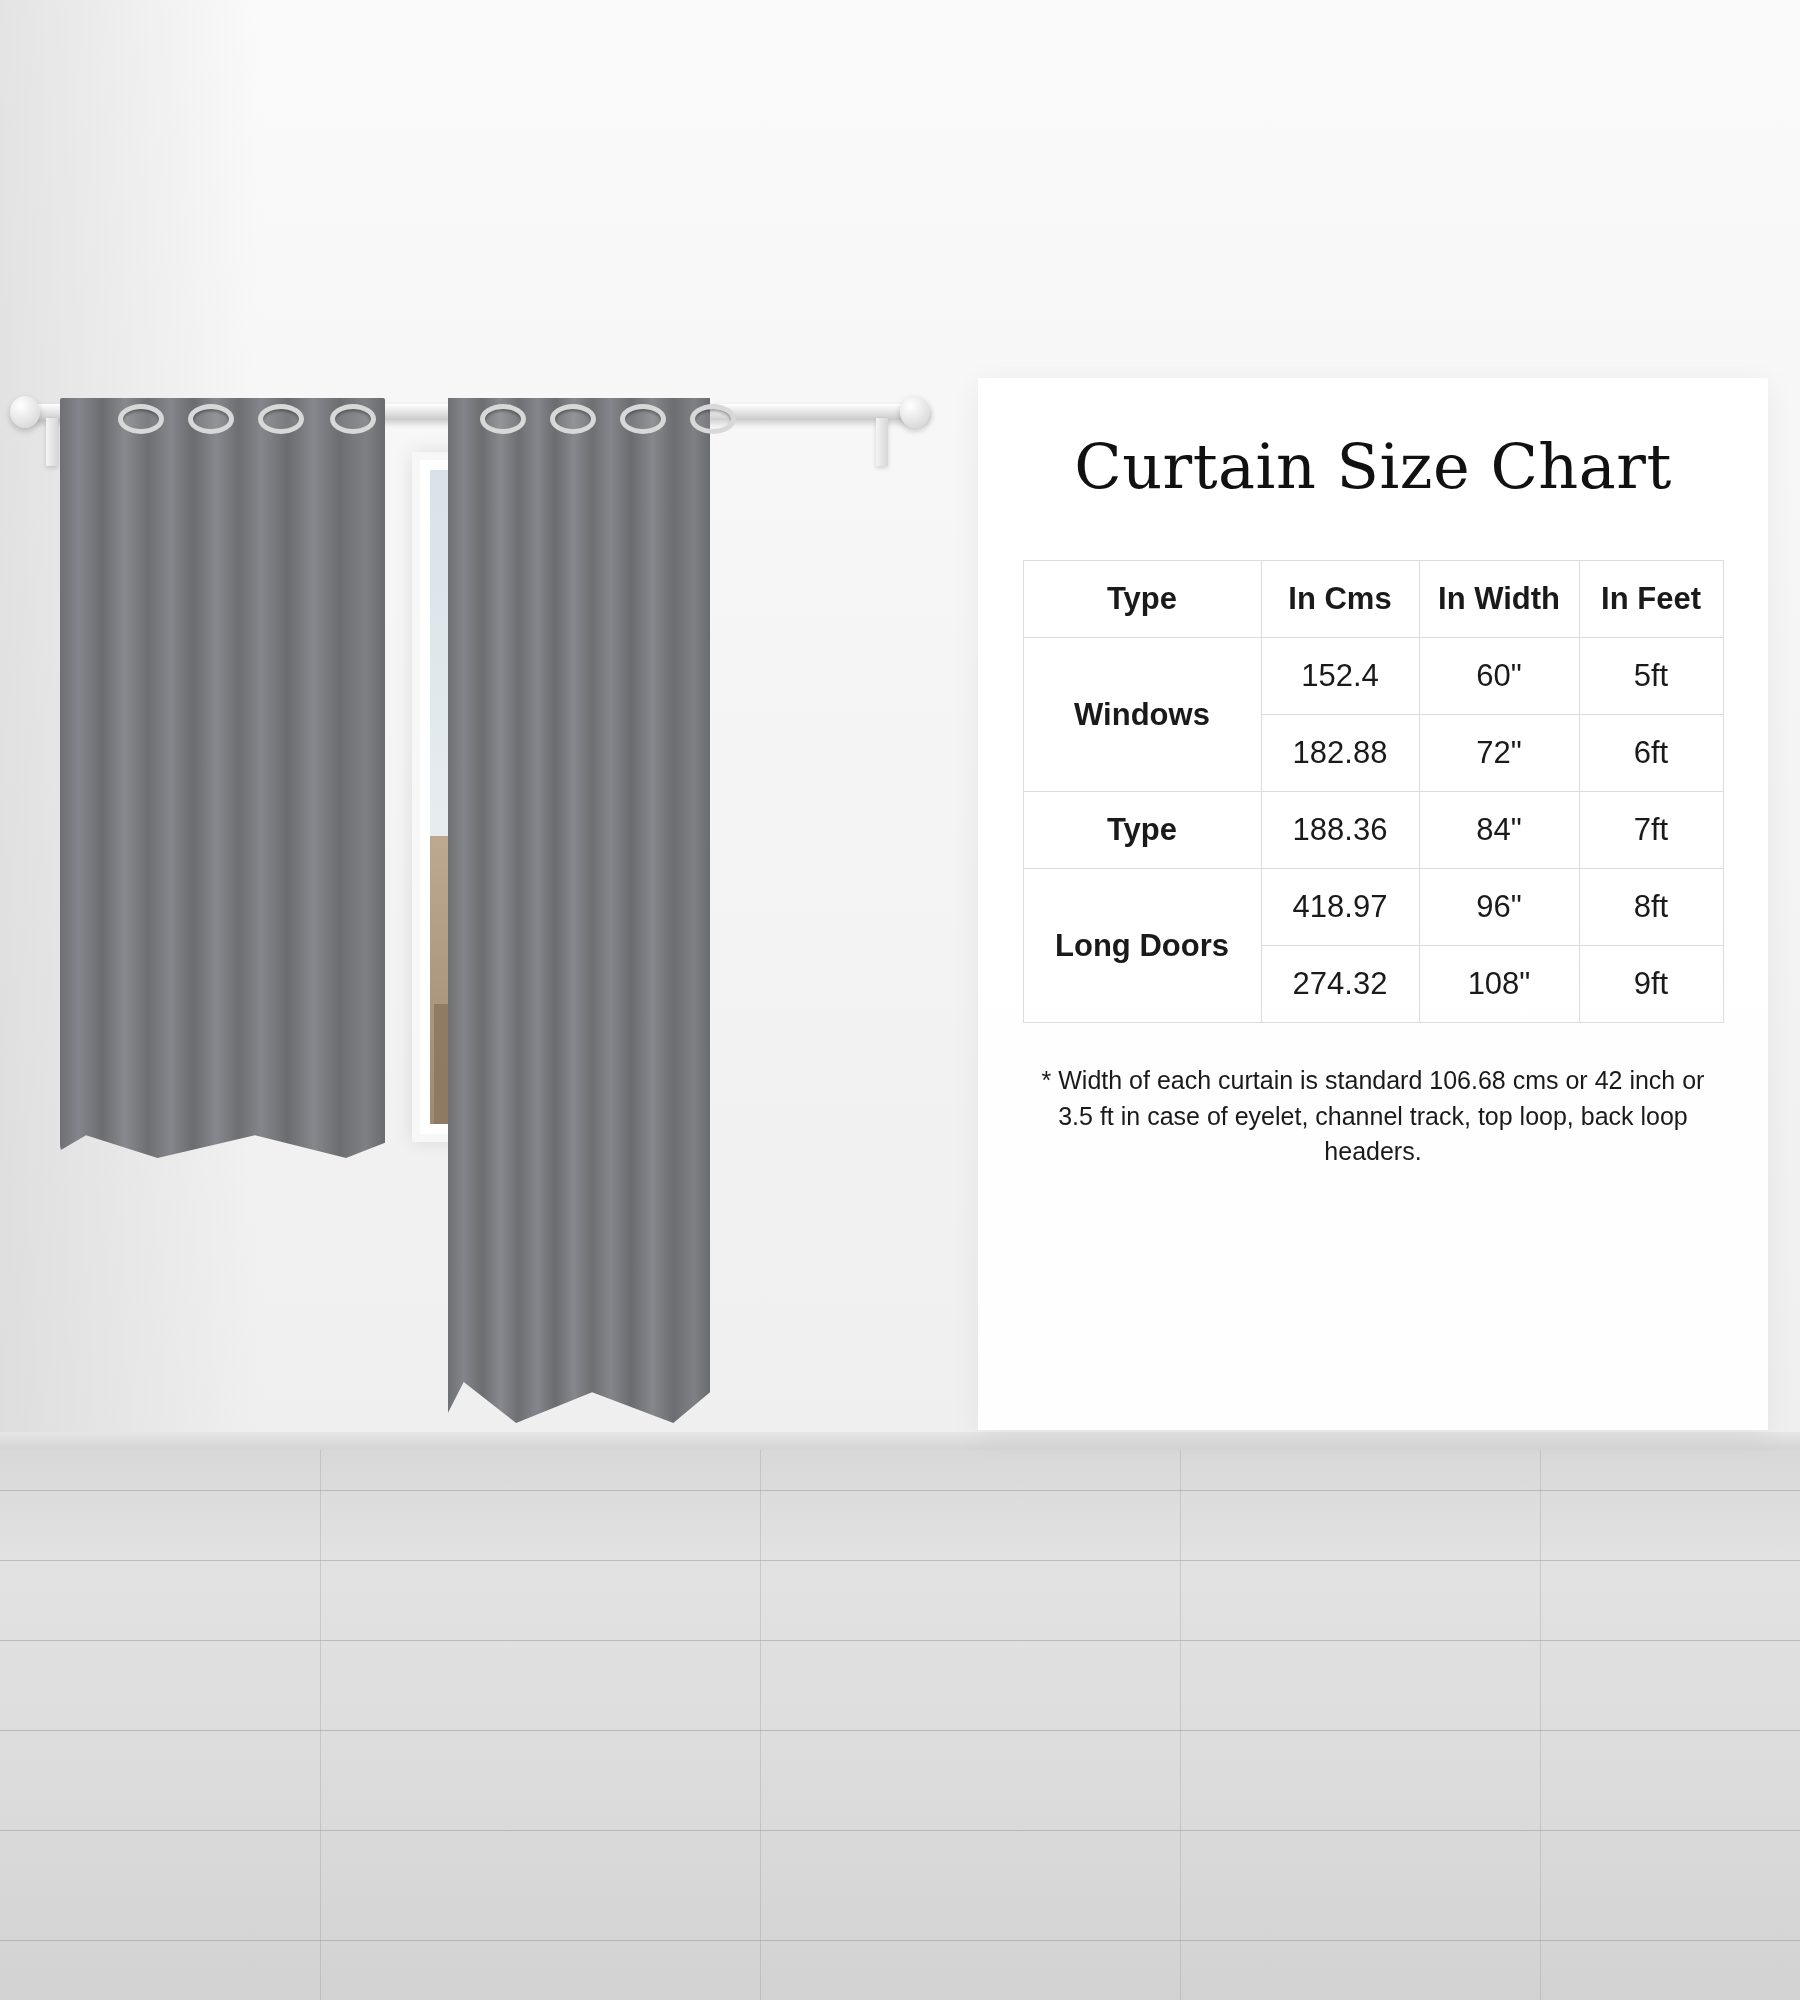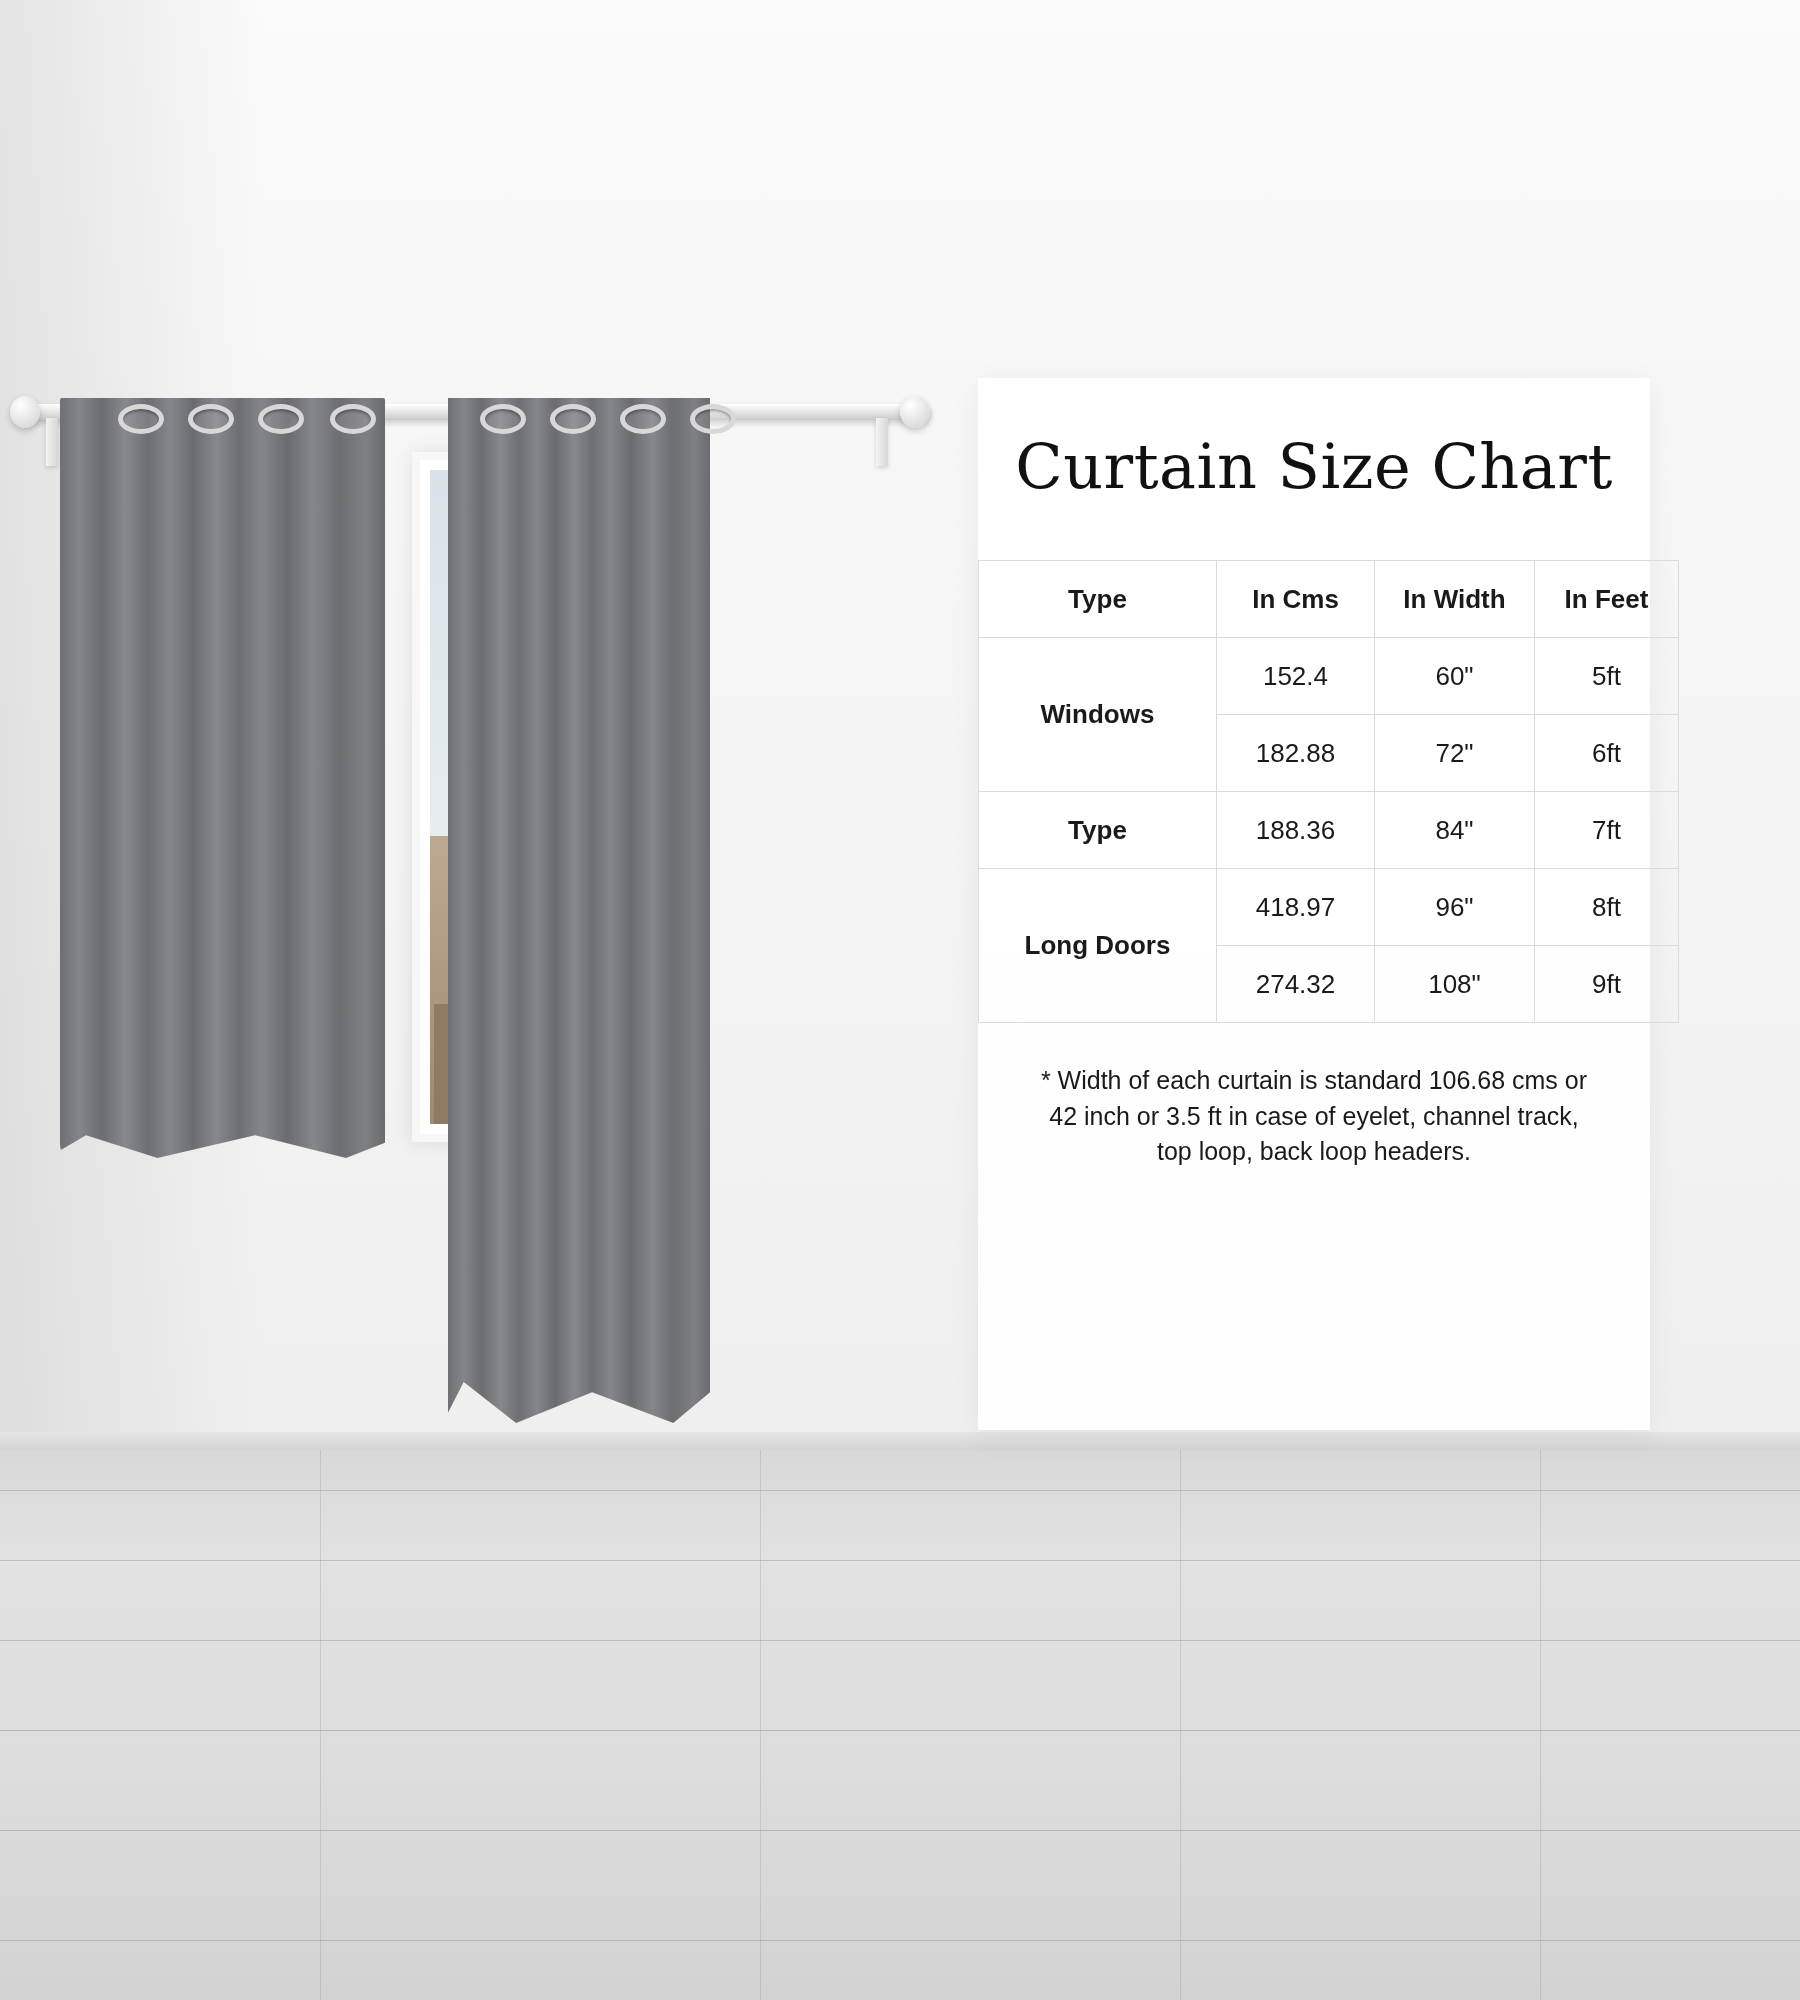--- a/index.html
+++ b/index.html
@@ -171,21 +171,21 @@
     box-sizing: border-box;
     background: rgba(255,255,255,.10);
     box-shadow: inset 0 2px 3px rgba(0,0,0,.35);
   }
 
   
   .panel {
     position: absolute;
     left: 978px;
     top: 378px;
-    width: 672px;
+    width: 790px;
     height: 1052px;
     background: rgba(255,255,255,.93);
     box-shadow: 0 6px 30px rgba(0,0,0,.06);
   }
   .panel-title {
     text-align: center;
     font-family: "DejaVu Serif", "Liberation Serif", serif;
     font-size: 62px;
     line-height: 1;
     color: #111;
@@ -197,21 +197,21 @@
     border-collapse: collapse;
     margin: 62px auto 0 auto;
     width: 700px;
     table-layout: fixed;
   }
   table.size-chart th,
   table.size-chart td {
     border: 1px solid #dcdcdc;
     text-align: center;
     color: #1a1a1a;
-    font-size: 26px;
+    font-size: 31px;
     height: 74px;
     font-family: "Liberation Sans", sans-serif;
   }
   table.size-chart th {
     font-weight: bold;
   }
   table.size-chart td.type-cell {
     font-weight: bold;
   }
   col.c-type  { width: 238px; }

